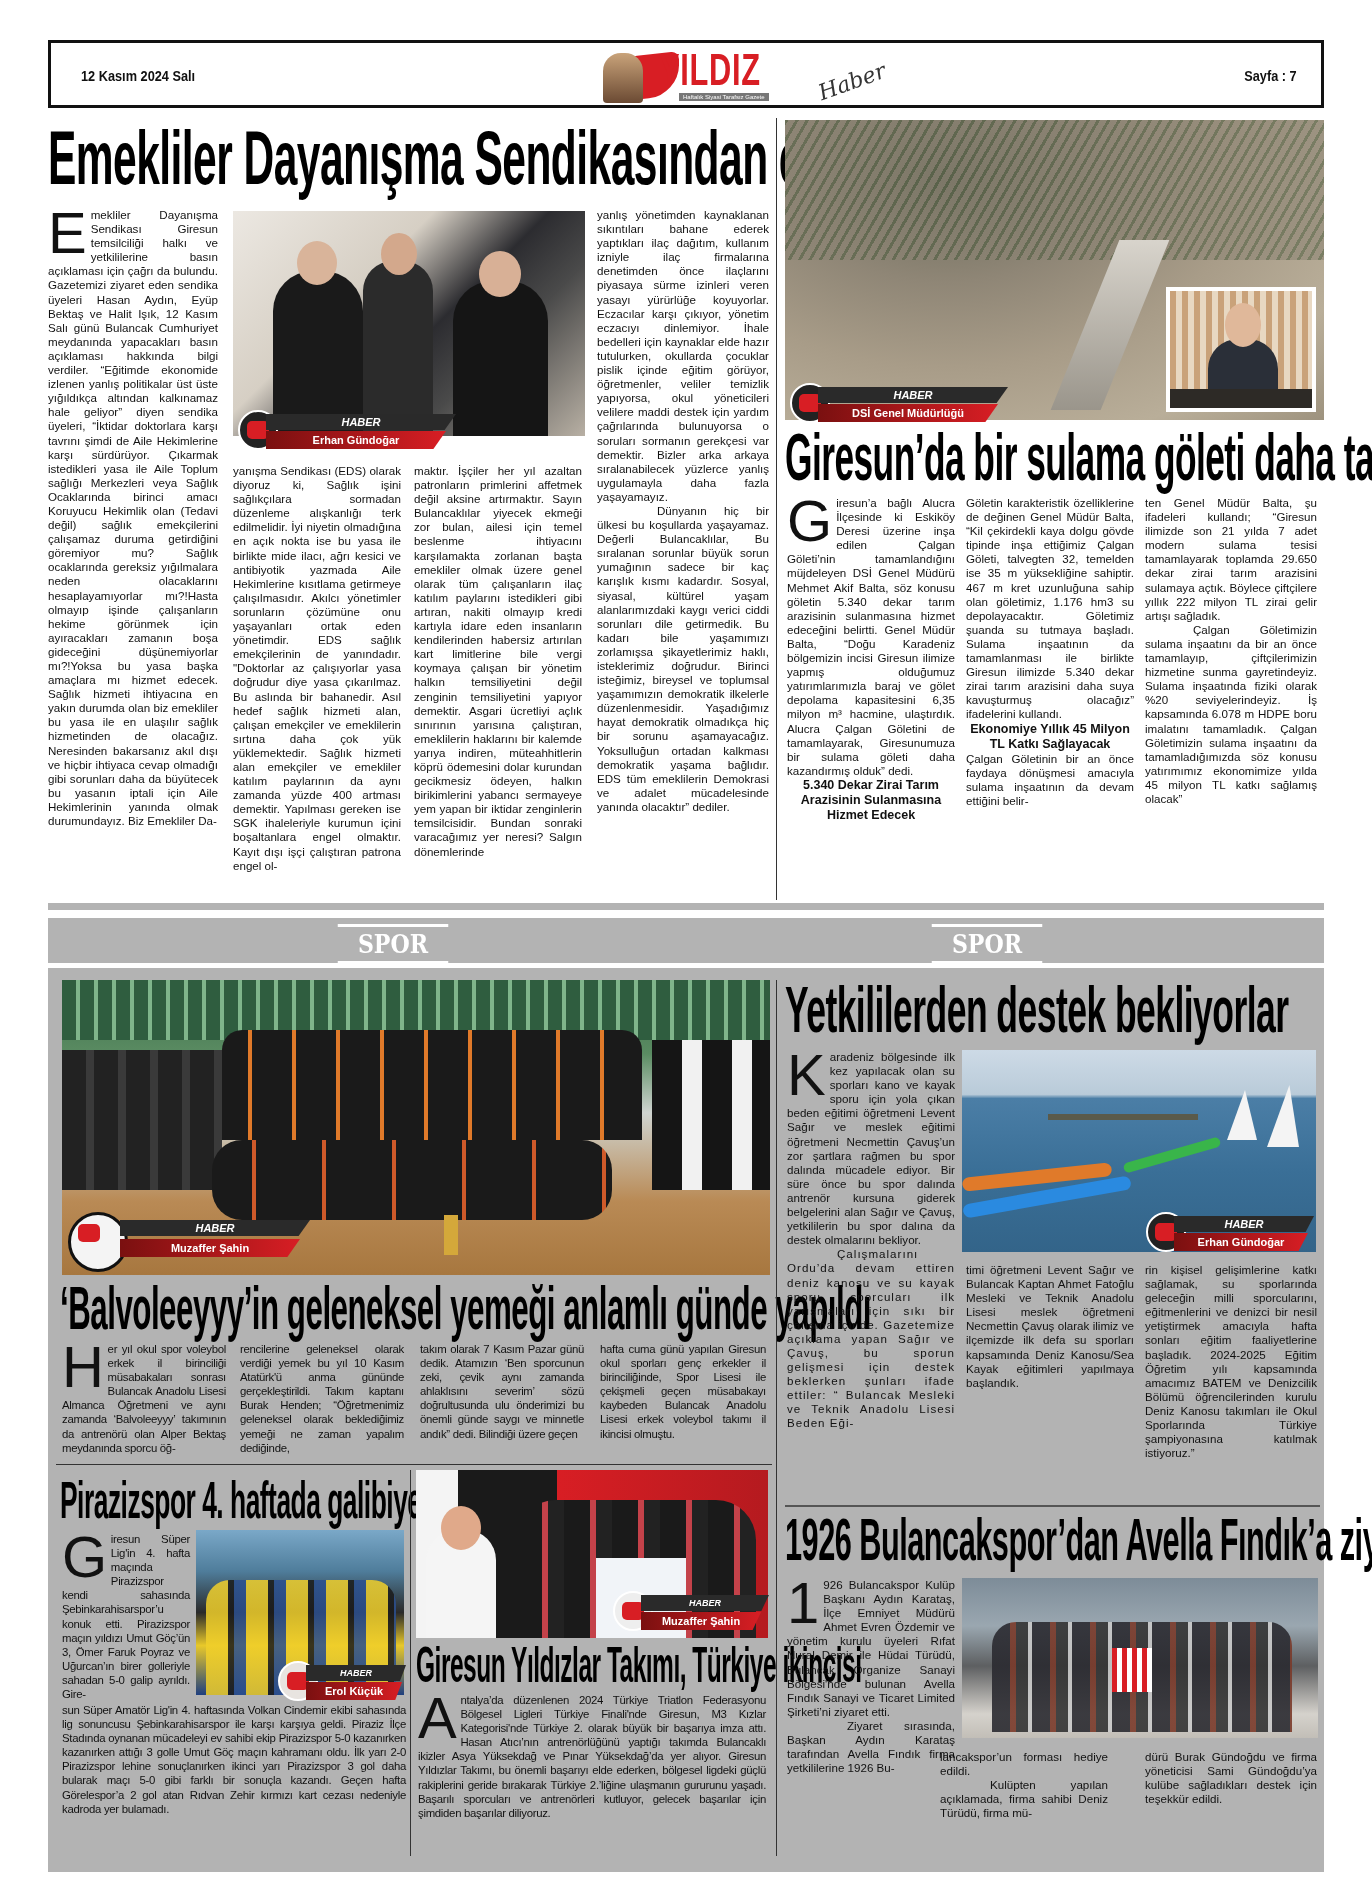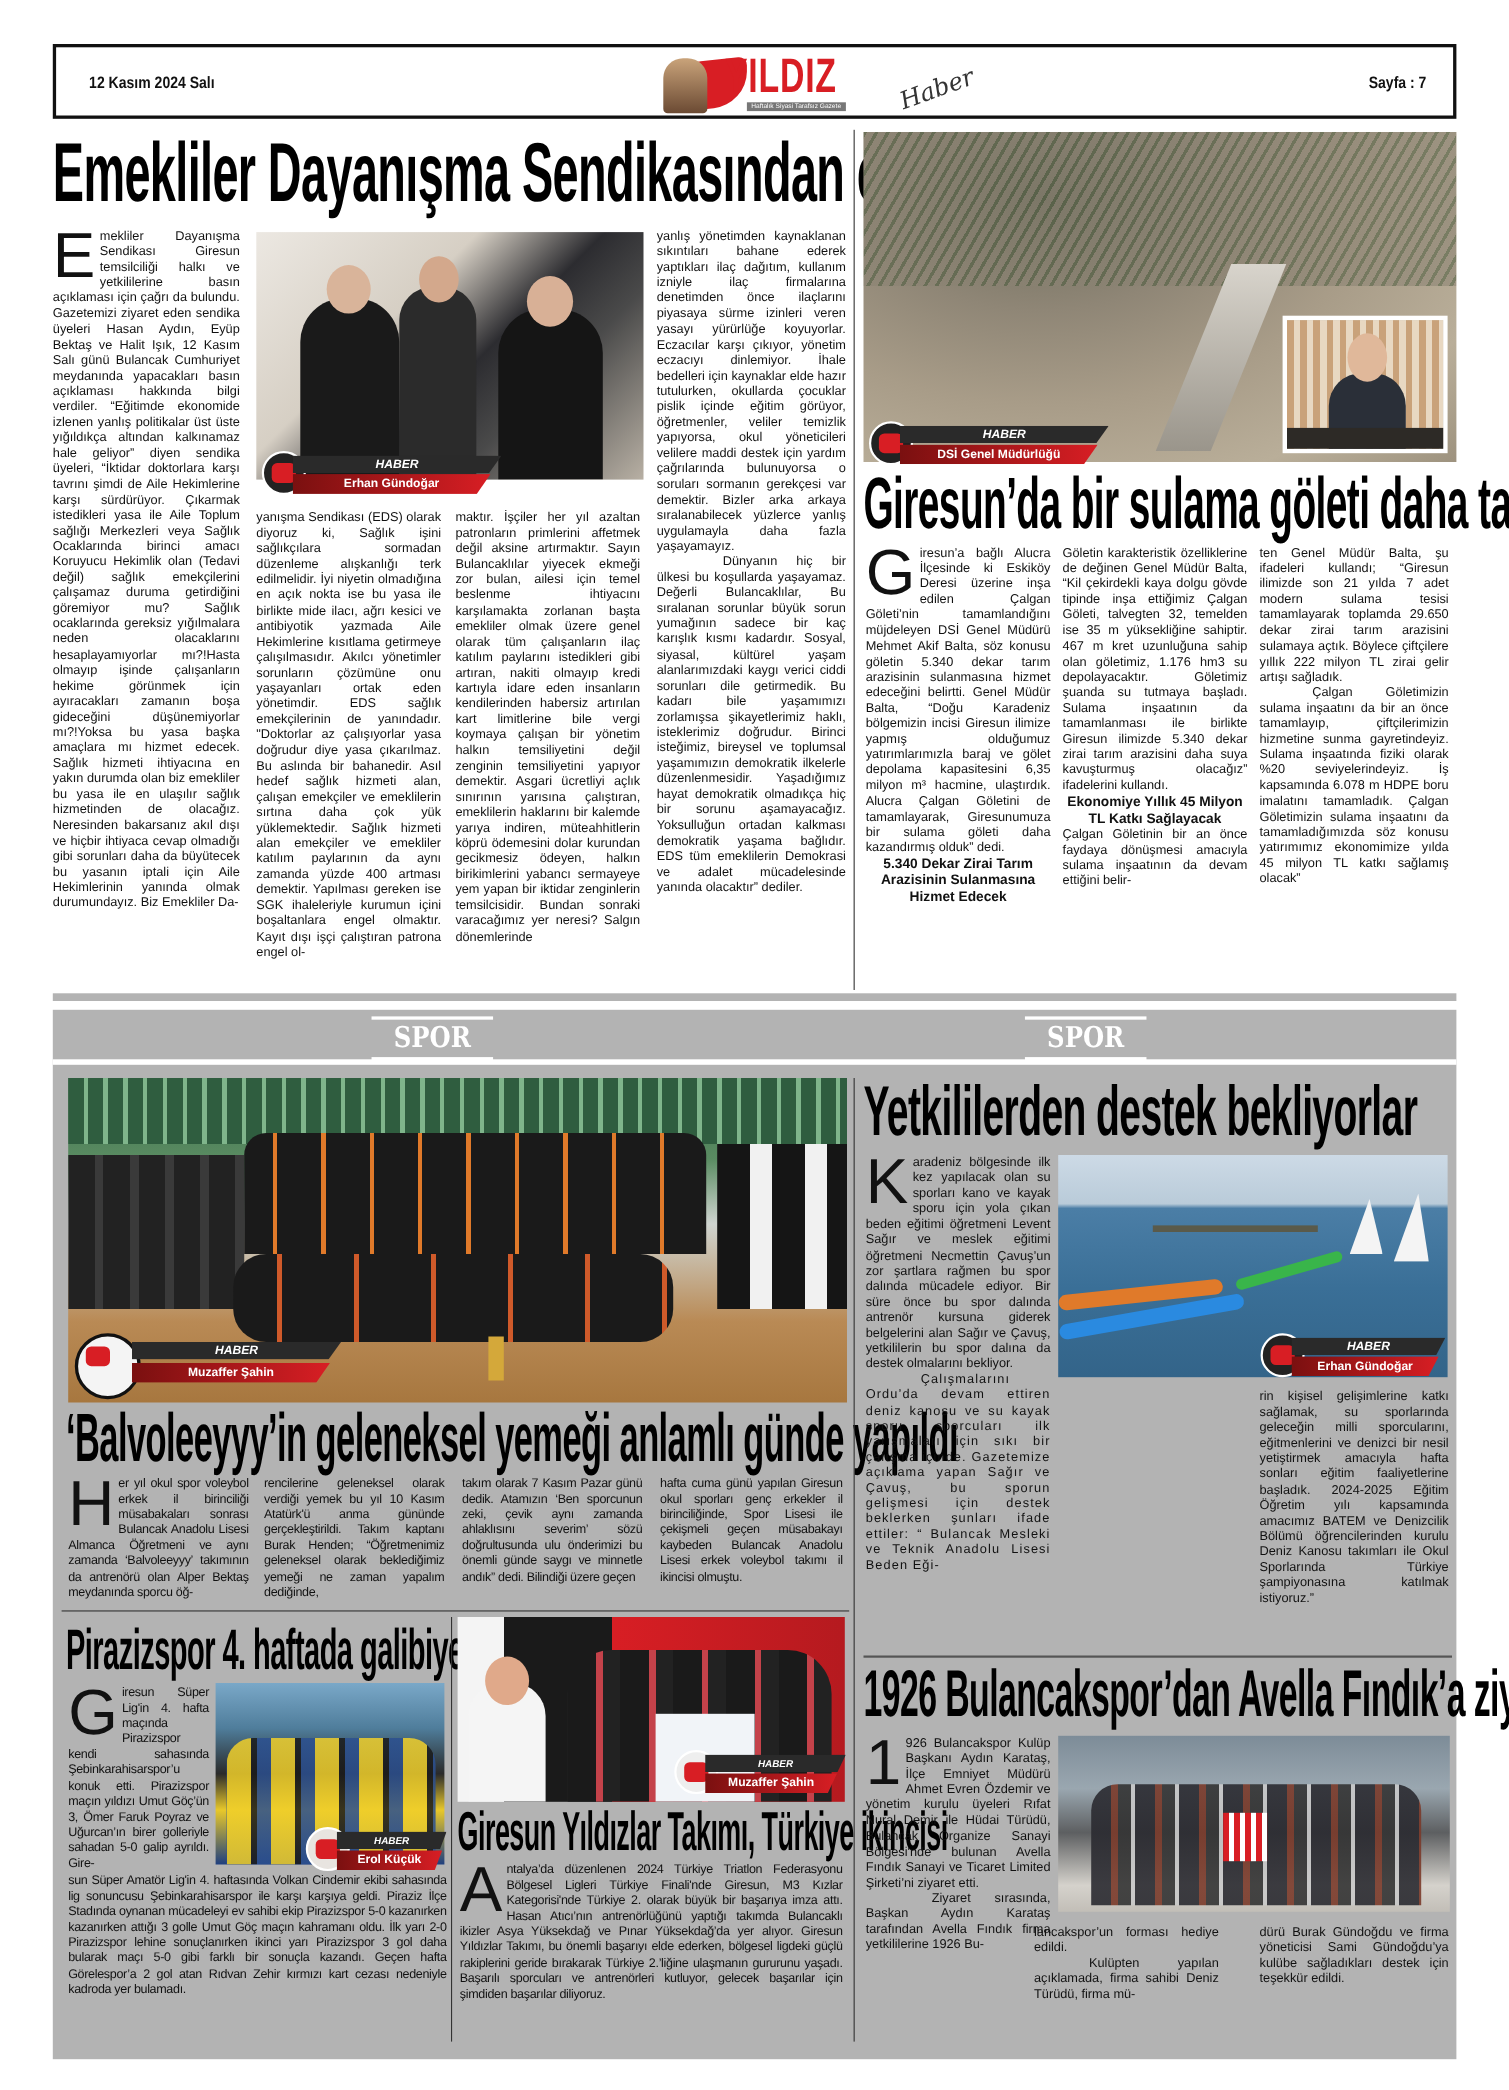--- a/index.html
+++ b/index.html
@@ -194,20 +194,21 @@
     <div style="position:absolute;left:160px;top:100px;width:100px;height:10px;background:#39b54a;border-radius:10px;transform:rotate(-16deg)"></div>
     <div style="position:absolute;left:265px;top:40px;width:30px;height:50px;background:#f4f4f4;clip-path:polygon(60% 0,100% 100%,0 100%)"></div>
     <div style="position:absolute;left:305px;top:35px;width:32px;height:62px;background:#f4f4f4;clip-path:polygon(70% 0,100% 100%,0 100%)"></div>
   </div>
   <div class="byline" style="left:1146px;top:1212px;width:170px">
     <div class="circ"></div>
     <div class="top" style="width:140px">HABER</div>
     <div class="bot" style="width:134px">Erhan Gündoğar</div>
   </div>
   <div class="col body-text" style="left:966px;top:1263px;width:168px">
+    <span>timi öğretmeni Levent Sağır ve Bulancak Kaptan Ahmet Fatoğlu Mesleki ve Teknik Anadolu Lisesi meslek öğretmeni Necmettin Çavuş olarak ilimiz ve ilçemizde ilk defa su sporları kapsamında Deniz Kanosu/Sea Kayak eğitimleri yapılmaya başlandık.</span>
   </div>
   <div class="col body-text" style="left:1145px;top:1263px;width:172px">rin kişisel gelişimlerine katkı sağlamak, su sporlarında geleceğin milli sporcularını, eğitmenlerini ve denizci bir nesil yetiştirmek amacıyla hafta sonları eğitim faaliyetlerine başladık. 2024-2025 Eğitim Öğretim yılı kapsamında amacımız BATEM ve Denizcilik Bölümü öğrencilerinden kurulu Deniz Kanosu takımları ile Okul Sporlarında Türkiye şampiyonasına katılmak istiyoruz.”</div>
 </section>
 <div class="hline" style="left:785px;top:1505px;width:535px"></div>
 
 <section>
   <h1 class="abs headline" style="left:785px;top:1510px;font-size:60px;transform:scaleX(.512);letter-spacing:-1px">1926 Bulancakspor’dan Avella Fındık’a ziyaret</h1>
   <div class="col body-text" style="left:787px;top:1578px;width:168px">
     <span class="dropcap">1</span>
     <span>926 Bulancakspor Kulüp Başkanı Aydın Karataş, İlçe Emniyet Müdürü Ahmet Evren Özdemir ve yönetim kurulu üyeleri Rıfat Nural Demir ile Hüdai Türüdü, Bulancak Organize Sanayi Bölgesi'nde bulunan Avella Fındık Sanayi ve Ticaret Limited Şirketi’ni ziyaret etti.</span>

